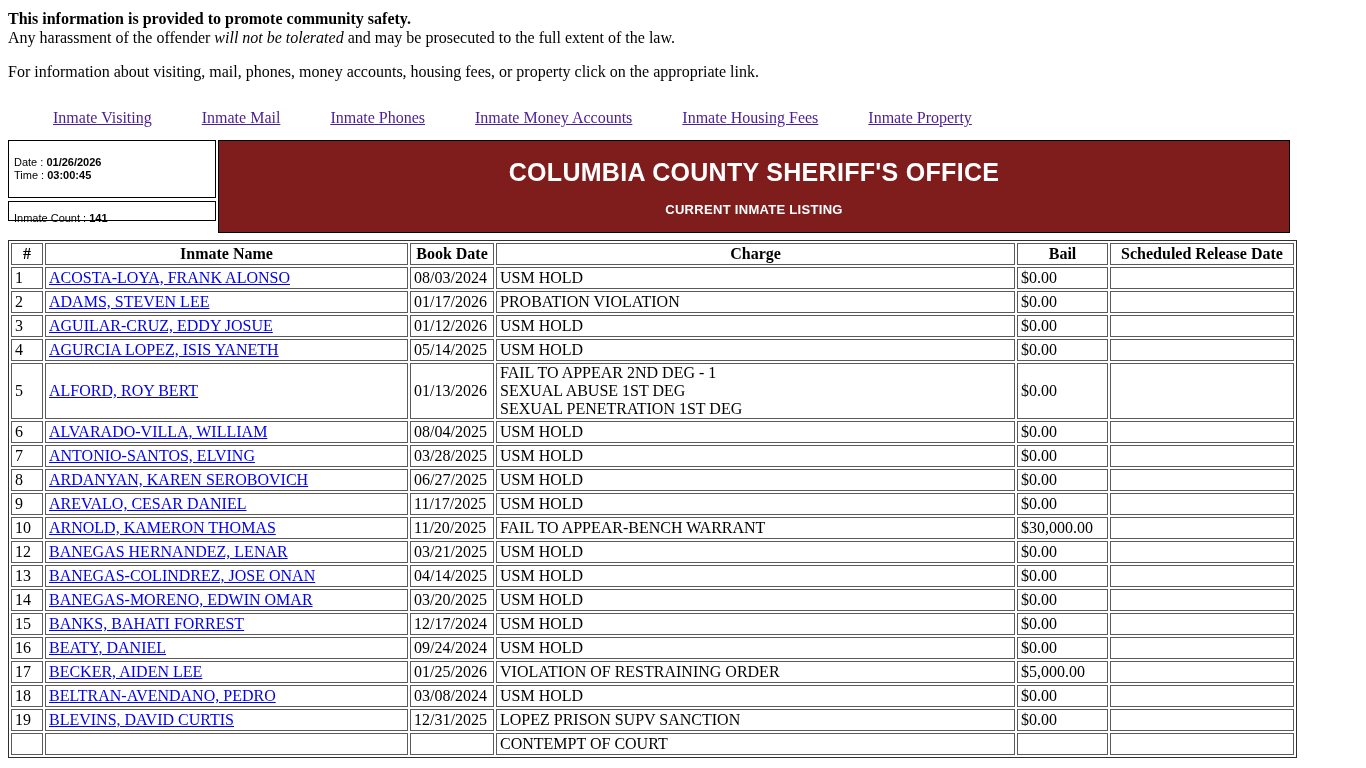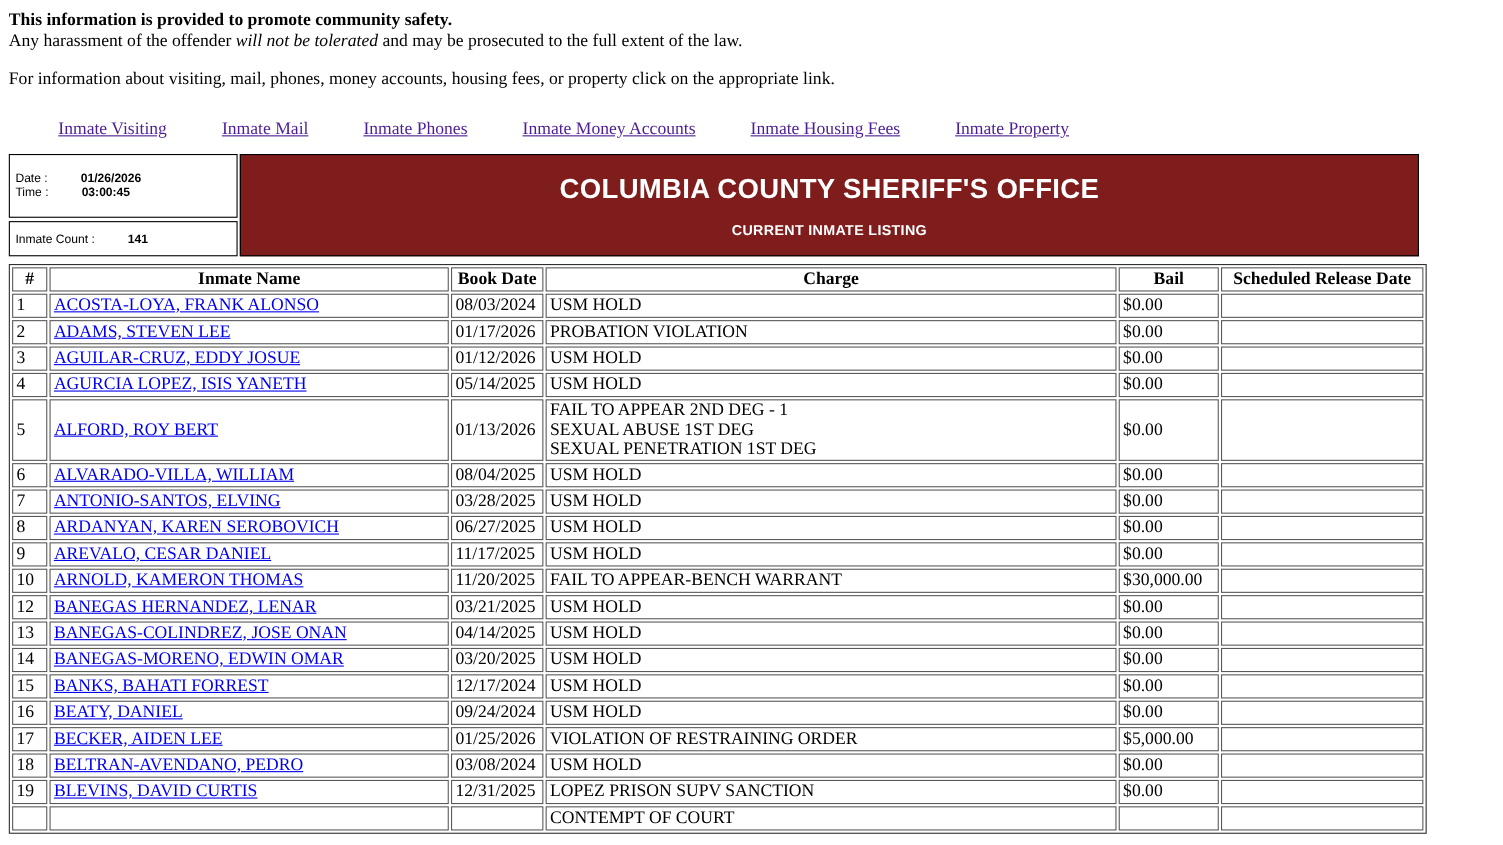--- a/index.html
+++ b/index.html
@@ -48,22 +48,22 @@
     gap: 3px;
     font-family: "Liberation Sans", sans-serif;
     font-size: 11px;
   }
   .info-box {
     border: 1px solid #000000;
     background: #ffffff;
     box-sizing: border-box;
   }
   .date-box { height: 58px; padding: 15px 4px 0 5px; line-height: 13px; }
-  .count-box { height: 32px; padding: 10px 4px 0 5px; }
-  .info-box b { font-weight: bold; margin-left: 27px; }
+  .count-box { height: 20px; padding: 10px 4px 0 5px; }
+  .info-box b { font-weight: bold; }
 
   .banner {
     flex: 1;
     height: 93px;
     box-sizing: border-box;
     border: 1px solid #000000;
     color: #ffffff;
     font-family: "Liberation Sans", sans-serif;
     text-align: center;
   }

